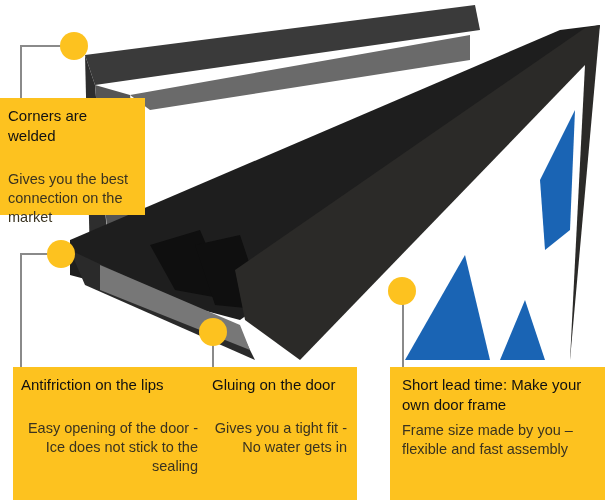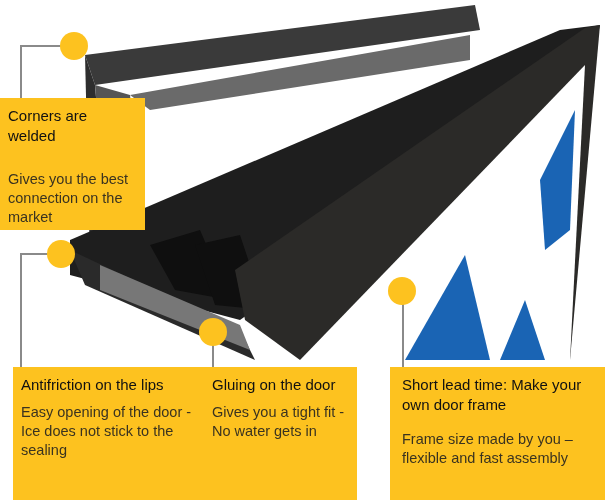--- a/index.html
+++ b/index.html
@@ -1,27 +1,27 @@
 <!DOCTYPE html>
 <html><head>
 <meta charset="utf-8">
 <style>
   html,body{margin:0;padding:0;}
   body{width:605px;height:500px;position:relative;overflow:hidden;background:#ffffff;font-family:"Liberation Sans",sans-serif;}
   .art{position:absolute;left:0;top:0;width:605px;height:500px;}
   .box{position:absolute;background:#fdc21f;color:#1c1c1c;box-sizing:border-box;}
   .box .title{font-size:15px;line-height:20px;color:#111;}
   .box .desc{font-size:14.5px;line-height:19px;color:#3a3320;}
-  #box1{left:0;top:98px;width:145px;height:132px;padding:8px 8px 0 8px;}
+  #box1{left:0;top:98px;width:145px;height:117px;padding:8px 8px 0 8px;}
   #box1 .desc{margin-top:24px;}
   #box2{left:13px;top:367px;width:193px;height:133px;padding:8px 8px 0 8px;}
   #box3{left:200px;top:367px;width:157px;height:133px;padding:8px 10px 0 12px;}
   #box4{left:390px;top:367px;width:215px;height:133px;padding:8px 17px 0 12px;}
-  .box .desc2{margin-top:8px;}
-  #box4 .desc{margin-top:15px;}
+  .box .desc2{margin-top:24px;text-align:right;}
+  #box4 .desc{margin-top:6px;}
   .dot{position:absolute;width:28px;height:28px;border-radius:50%;background:#fdc21f;}
   .line{position:absolute;background:#8a8a8a;}
 </style>
 </head>
 <body>
 
 <svg class="art" viewBox="0 0 605 500">
 
   <polygon points="85,55 475,5 480,30 95,85" fill="#3a3a3a"></polygon>
   <polygon points="85,55 95,85 110,270 90,260" fill="#2e2e2e"></polygon>

